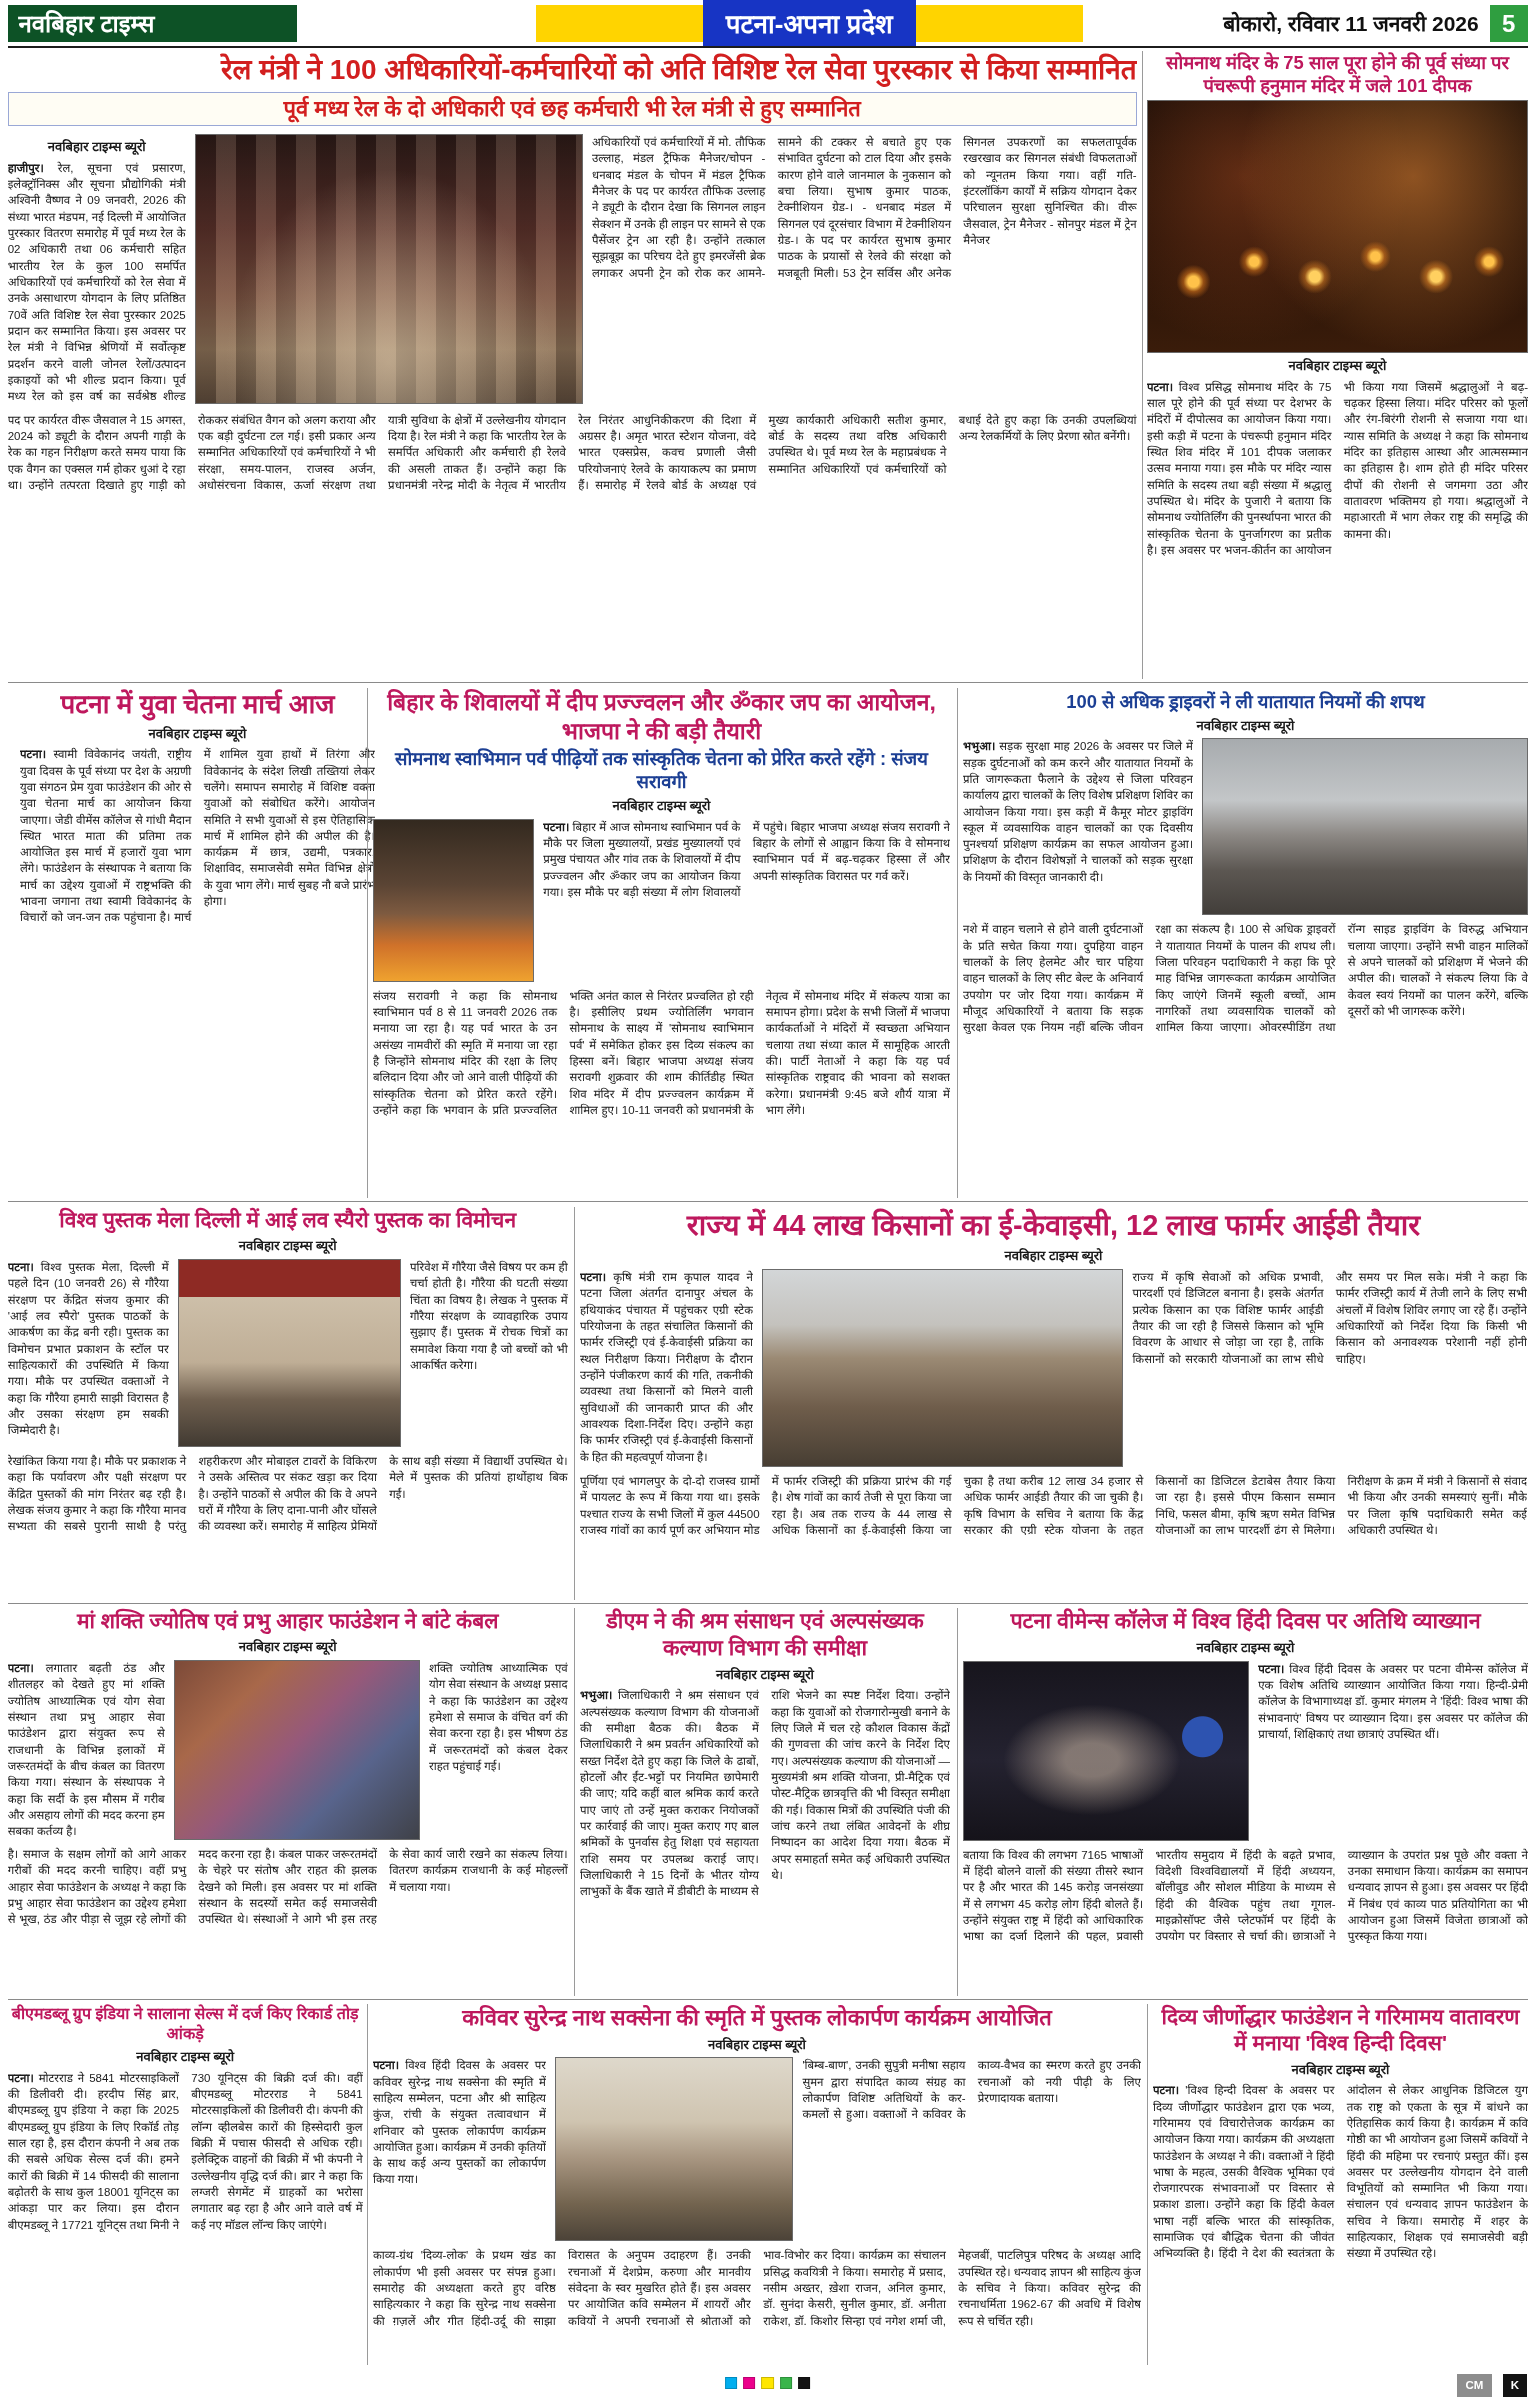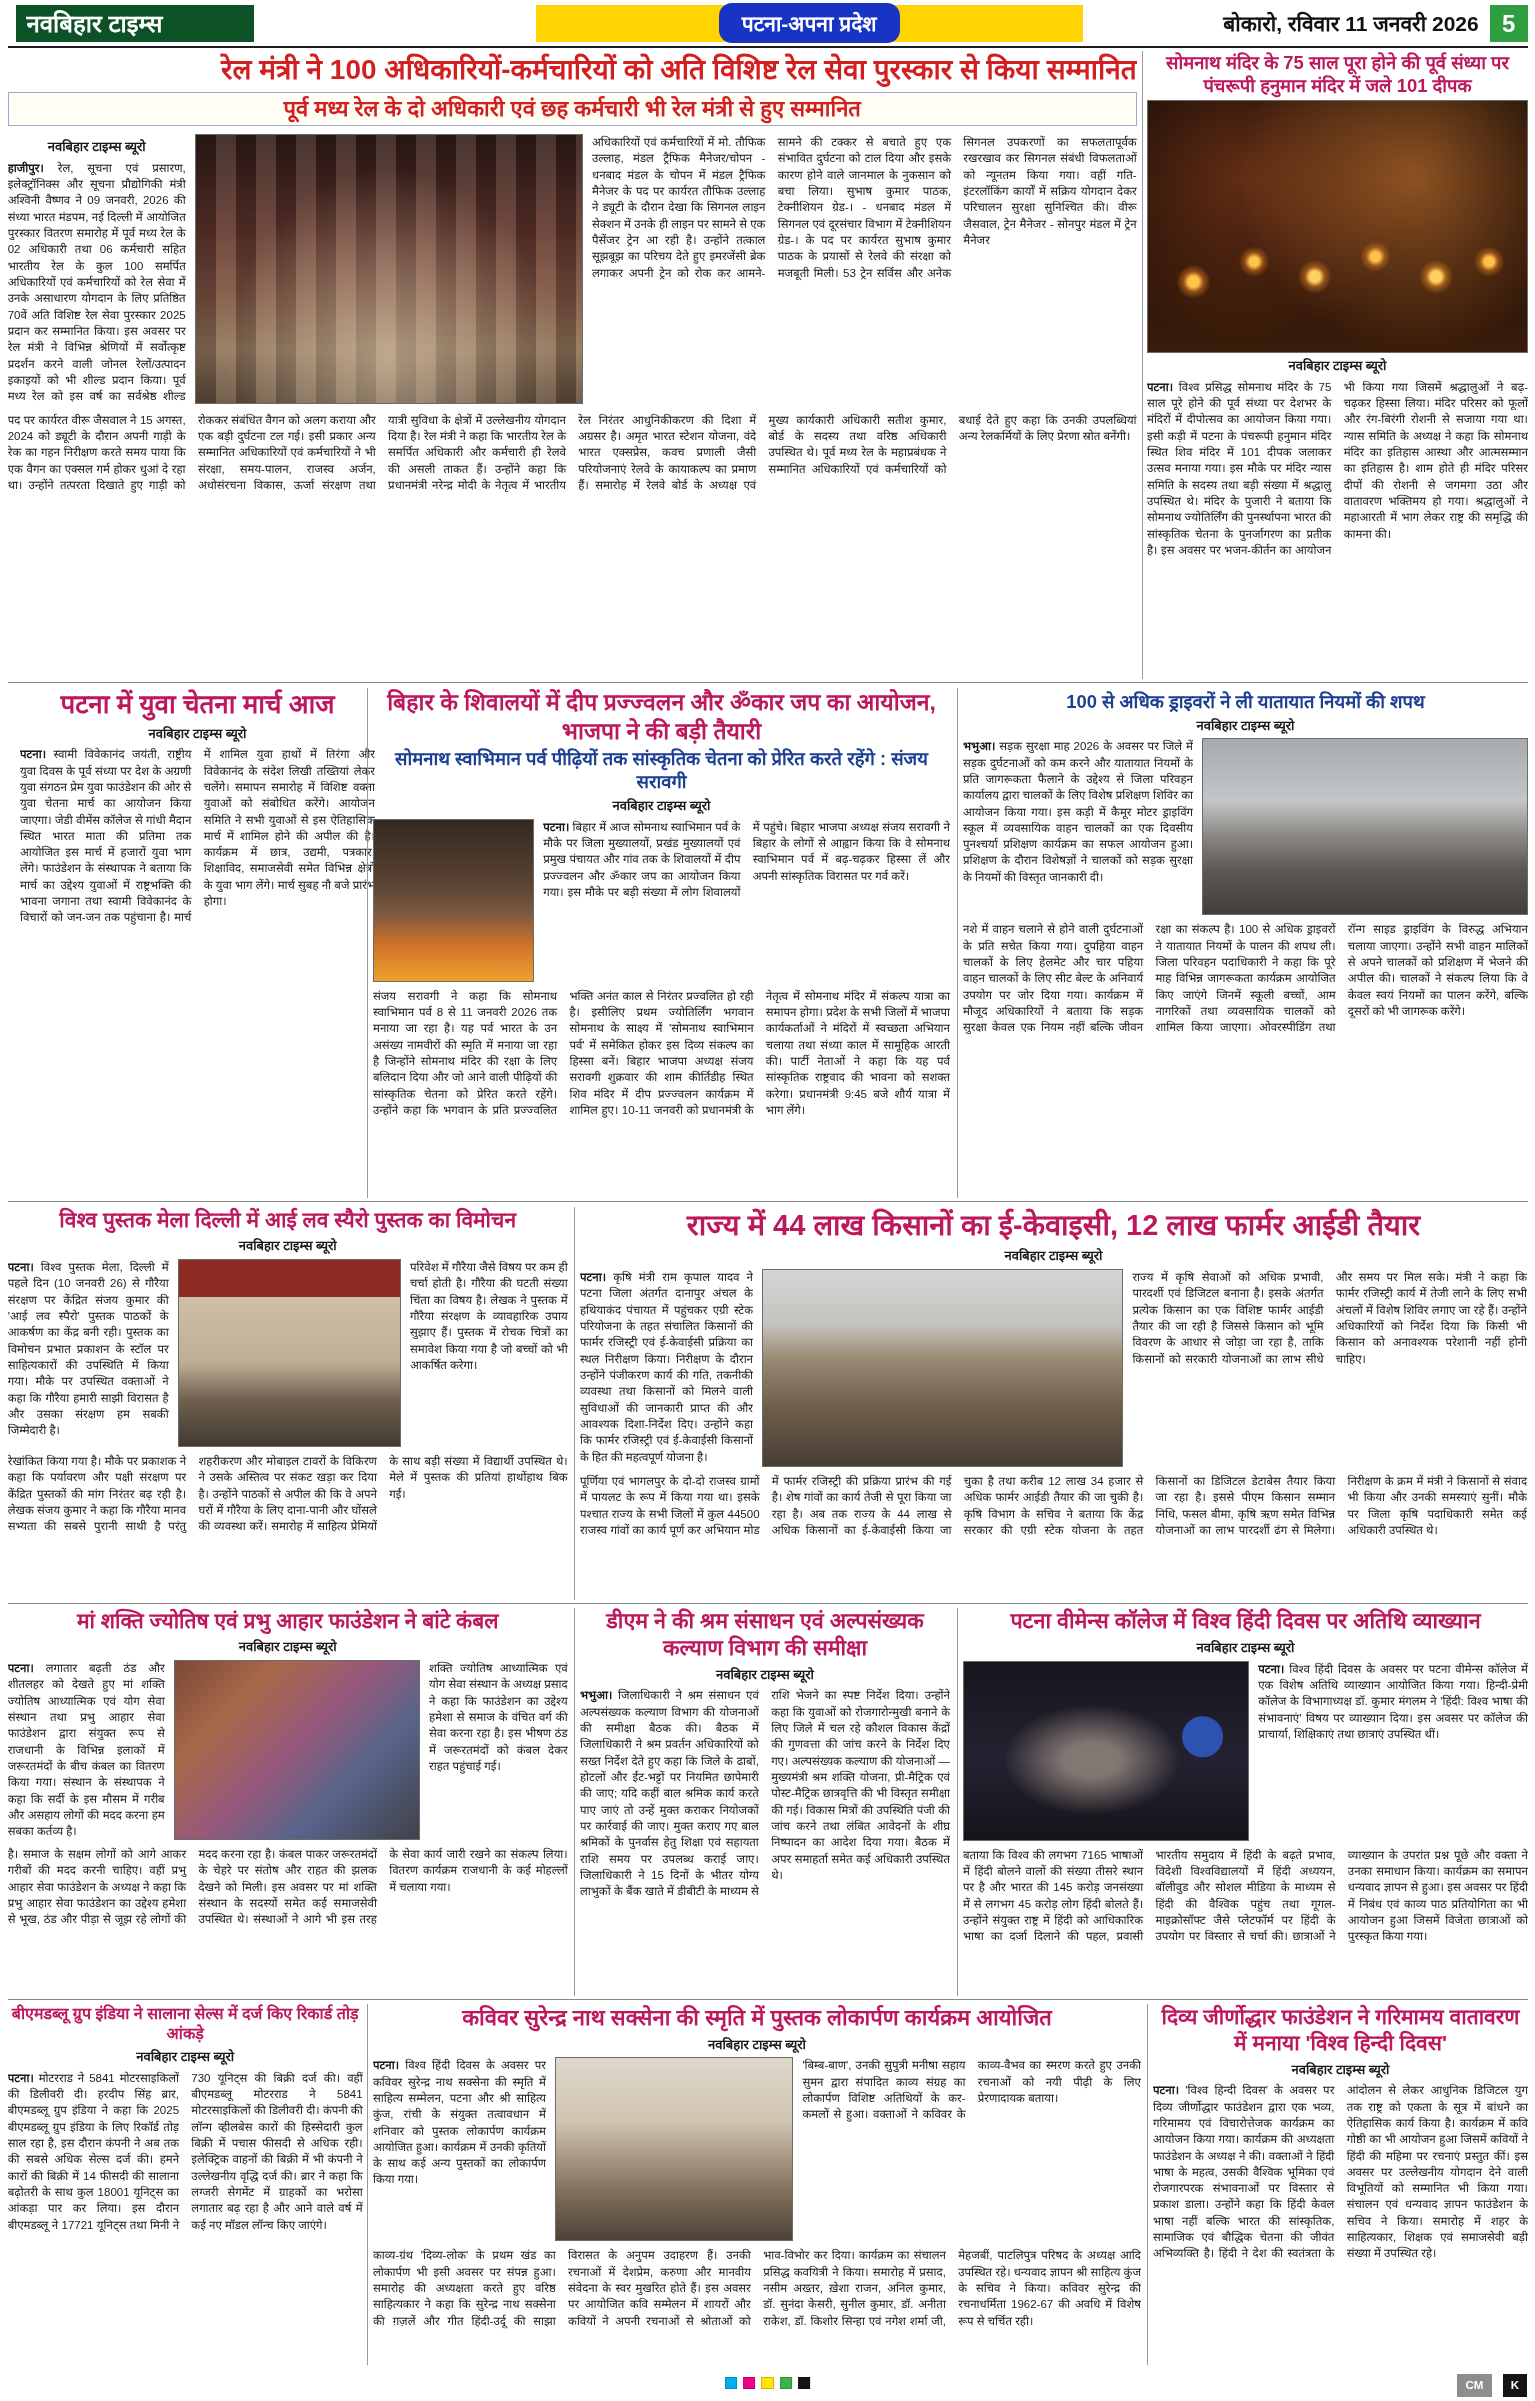--- a/index.html
+++ b/index.html
@@ -16,23 +16,23 @@
   .byline{font-weight:bold;font-size:13px;text-align:center;margin:3.1px 0 4.6px;}
   .dl{font-weight:bold;}
   .row{display:flex;gap:9.2px;}
   .kicker{color:#d21f1f;font-weight:bold;font-size:17.7px;text-align:center;line-height:1.3;}
   .subhead{color:#1c3f94;font-weight:bold;font-size:18.4px;text-align:center;margin:1.5px 0 3.1px;line-height:1.25;}
   .photo{border:0.8px solid #6b6b6b;flex-shrink:0;}
   .vr{position:absolute;width:0.8px;background:#9a9a9a;}
   .hrule{position:absolute;height:0.8px;background:#8a8a8a;}
   
   .header{position:absolute;left:7.7px;top:4.6px;width:1520px;height:37px;}
-  .masthead{position:absolute;left:0;top:0;width:238px;height:37px;background:#0d5226;color:#fff;font-weight:bold;font-size:24px;line-height:37px;padding-left:10.7px;margin-left:8px;}
+  .masthead{position:absolute;left:0;top:0;width:289px;height:37px;background:#0d5226;color:#fff;font-weight:bold;font-size:24px;line-height:37px;padding-left:10.7px;}
   .band{position:absolute;left:528px;top:0;width:547px;height:37px;background:#ffd400;display:flex;align-items:center;justify-content:center;}
-  .pill{background:#1734c4;color:#fff;font-weight:bold;font-size:21px;padding:6px 23px;border-radius:13px;}
+  .pill{background:#1734c4;color:#fff;font-weight:bold;font-size:26px;padding:6px 23px;border-radius:0;}
   .edition{position:absolute;right:49px;top:0;height:37px;line-height:37px;font-weight:bold;font-size:21px;color:#101010;}
   .pagenum{position:absolute;right:0;top:0;width:38px;height:37px;background:#2f9e40;color:#fff;font-weight:bold;font-size:24px;text-align:center;line-height:37px;}
   .toprule{position:absolute;left:7.7px;top:46px;width:1520px;height:2.3px;background:#1c1c1c;}
   .lead-hl{position:absolute;left:7.7px;top:52px;width:1129px;font-size:28px;color:#d21f1f;text-align:right;white-space:nowrap;font-weight:bold;overflow:hidden;}
   .lead-sub{position:absolute;left:7.7px;top:92px;width:1129px;height:34px;border:1.5px solid #9aa8d6;background:#fffdf4;color:#d21f1f;font-weight:bold;font-size:22px;text-align:center;line-height:31px;overflow:hidden;}
   
   .ph-lead{background:
     radial-gradient(ellipse at 50% 85%, rgba(230,210,180,.5), transparent 60%),
     repeating-linear-gradient(90deg, rgba(0,0,0,.18) 0 20px, rgba(255,235,205,.12) 20px 40px),
     linear-gradient(180deg,#2e1b18 0%,#5c322b 35%,#7a5140 60%,#8d7258 80%,#5f4c3c 100%);}

